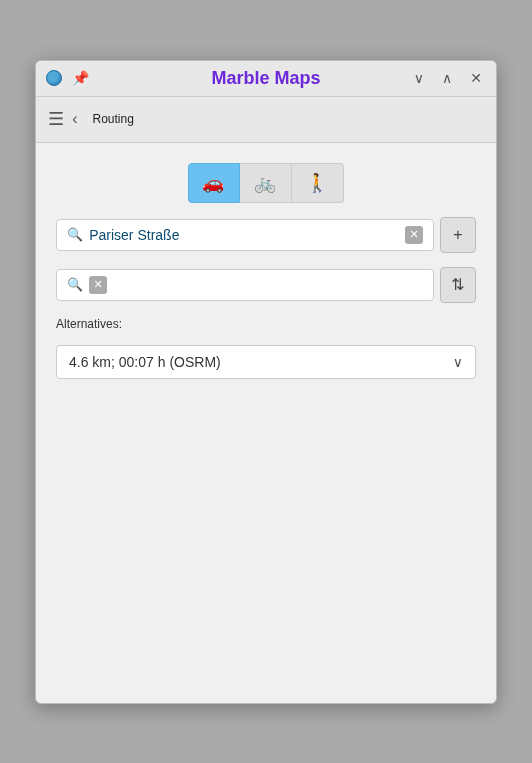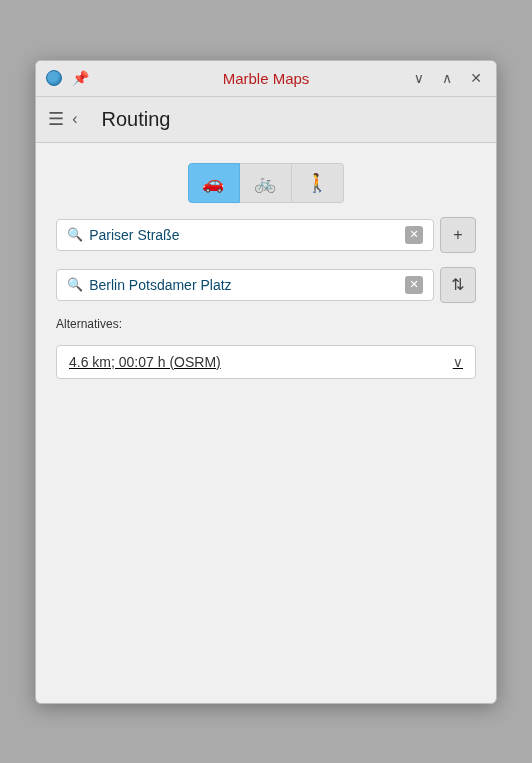--- a/index.html
+++ b/index.html
@@ -34,23 +34,24 @@
     }
     .titlebar-icons-left {
       display: flex;
       align-items: center;
       gap: 6px;
     }
     .titlebar-title {
       position: absolute;
       left: 50%;
       transform: translateX(-50%);
-      font-size: 15px;
-      color: #b91c1c;
+      font-size: 18px;
+      color: #6d28d9;
       white-space: nowrap;
+      font-weight: bold;
     }
     .titlebar-icons-right {
       margin-left: auto;
       display: flex;
       align-items: center;
       gap: 10px;
     }
     .titlebar-btn {
       font-size: 14px;
       color: #555;
@@ -74,24 +75,24 @@
       font-size: 18px;
       cursor: pointer;
       color: #555;
     }
     .toolbar-back {
       font-size: 16px;
       cursor: pointer;
       color: #555;
     }
     .toolbar-page-title {
-      font-size: 20px;
+      font-size: 12px;
       font-weight: 500;
       color: #222;
-      margin-left: 16px;
+      margin-left: 7px;
     }
     
     .content {
       padding: 20px 20px;
       display: flex;
       flex-direction: column;
       gap: 14px;
       flex: 1;
       min-height: 560px;
     }
@@ -190,21 +191,20 @@
     }
     .alternatives-dropdown {
       display: flex;
       align-items: center;
       background: #fff;
       border: 1px solid #ccc;
       border-radius: 4px;
       padding: 8px 12px;
       cursor: pointer;
       justify-content: space-between;
-      text-decoration: underline;
     }
     .alternatives-dropdown span {
       font-size: 14px;
       color: #333;
     }
     .alternatives-dropdown .chevron {
       font-size: 14px;
       color: #555;
     }
     .globe-icon {
@@ -254,21 +254,20 @@
         <span class="search-icon">🔍</span>
         <input type="text" value="Pariser Straße" style="">
         <button class="clear-btn">✕</button>
       </div>
       <button class="action-btn">+</button>
     </div>
 
     <div class="input-row">
       <div class="input-wrapper">
         <span class="search-icon">🔍</span>
-        <input type="text" value="Berlin Potsdamer Platz" style="">
         <button class="clear-btn">✕</button>
       </div>
       <button class="action-btn">⇅</button>
     </div>
 
     <div>
       <div class="alternatives-label">Alternatives:</div>
     </div>
     <div class="alternatives-dropdown">
       <span>4.6 km; 00:07 h (OSRM)</span>

